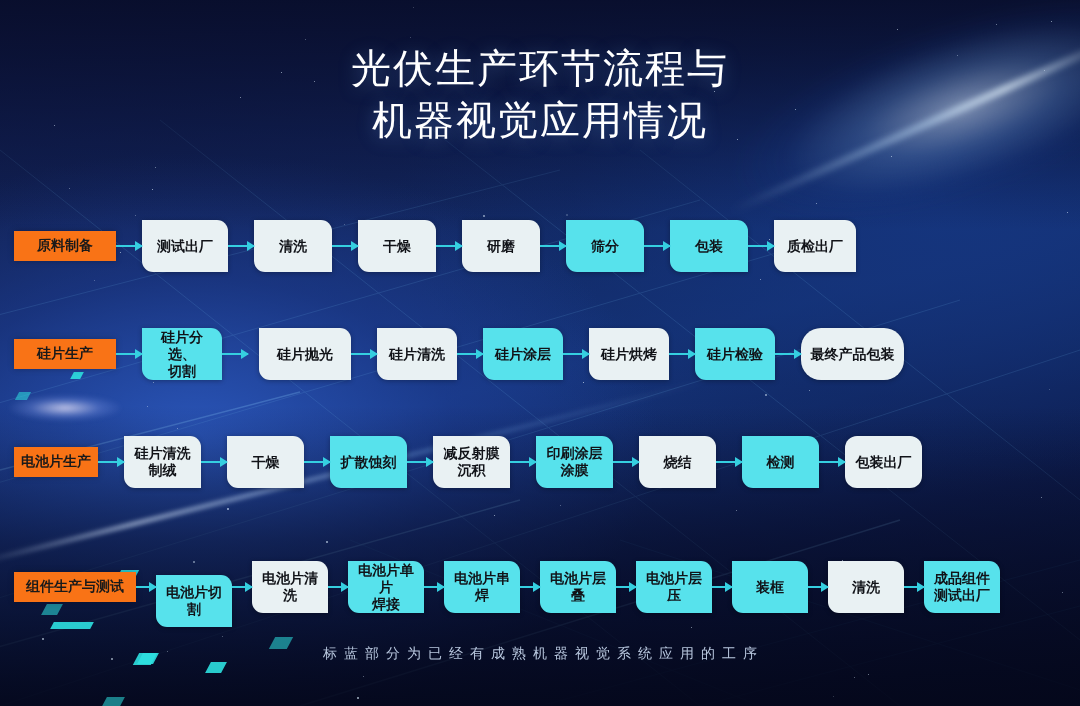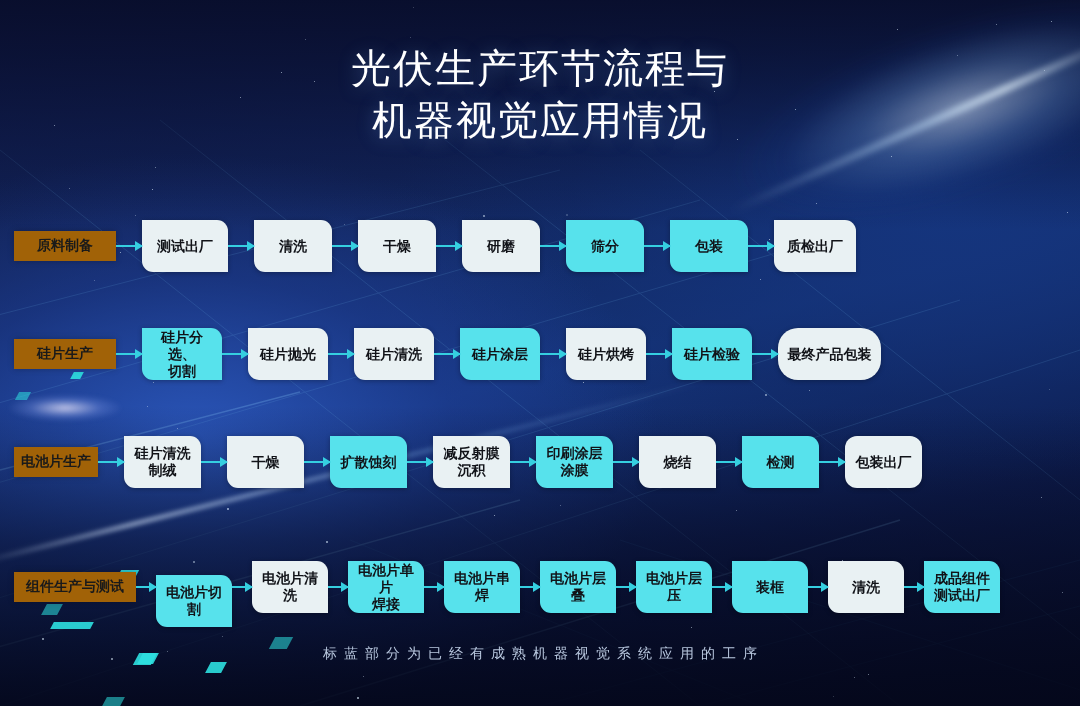--- a/index.html
+++ b/index.html
@@ -108,21 +108,21 @@
     left: 0; width: 1080px;
     display: flex;
     align-items: center;
   }
   .row-1 { top: 220px; }
   .row-2 { top: 328px; }
   .row-3 { top: 436px; }
   .row-4 { top: 547px; }
 
   .stage-label {
-    background: #a16207;
+    background: #f97316;
     color: #1a1a1a;
     font-size: 14px;
     font-weight: 700;
     height: 30px;
     display: flex;
     align-items: center;
     justify-content: center;
     white-space: nowrap;
     padding: 0 8px;
     flex: none;
@@ -337,21 +337,21 @@
           <span>质检出厂</span>
         </div>
       </div>
       <div class="row row-2" style="padding-left: 14px;">
         <div class="stage-label" style="width: 102px;">硅片生产</div>
         <div class="arrow" style="width: 26px;"></div>
         <div class="node cyan" style="width: 80px;">
           <span>硅片分选、<br>切割</span>
         </div>
         <div class="arrow" style="width: 26px;"></div>
-        <div class="node white" style="width: 80px;">
+        <div class="node white" style="width: 92px; margin-left: 11px;">
           <span>硅片抛光</span>
         </div>
         <div class="arrow" style="width: 26px;"></div>
         <div class="node white" style="width: 80px;">
           <span>硅片清洗</span>
         </div>
         <div class="arrow" style="width: 26px;"></div>
         <div class="node cyan" style="width: 80px;">
           <span>硅片涂层</span>
         </div>

